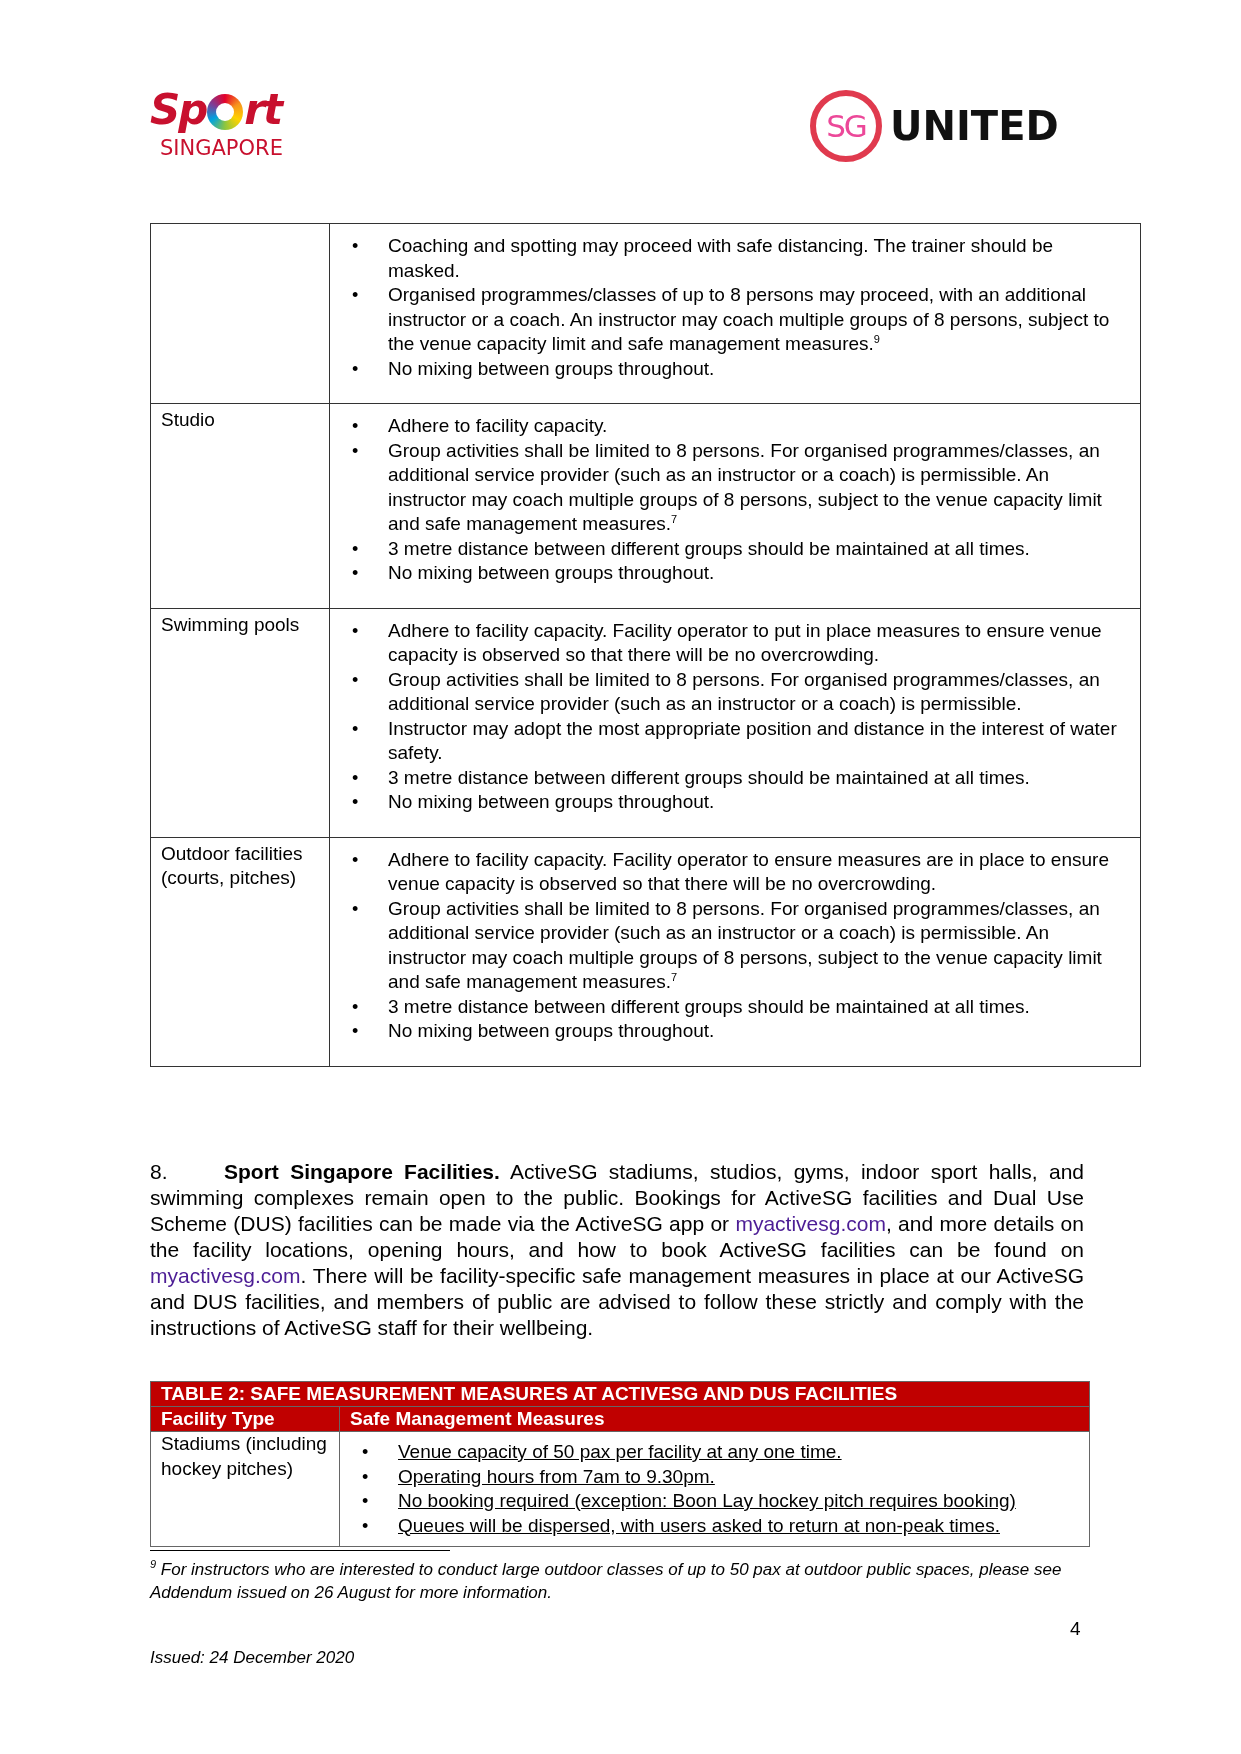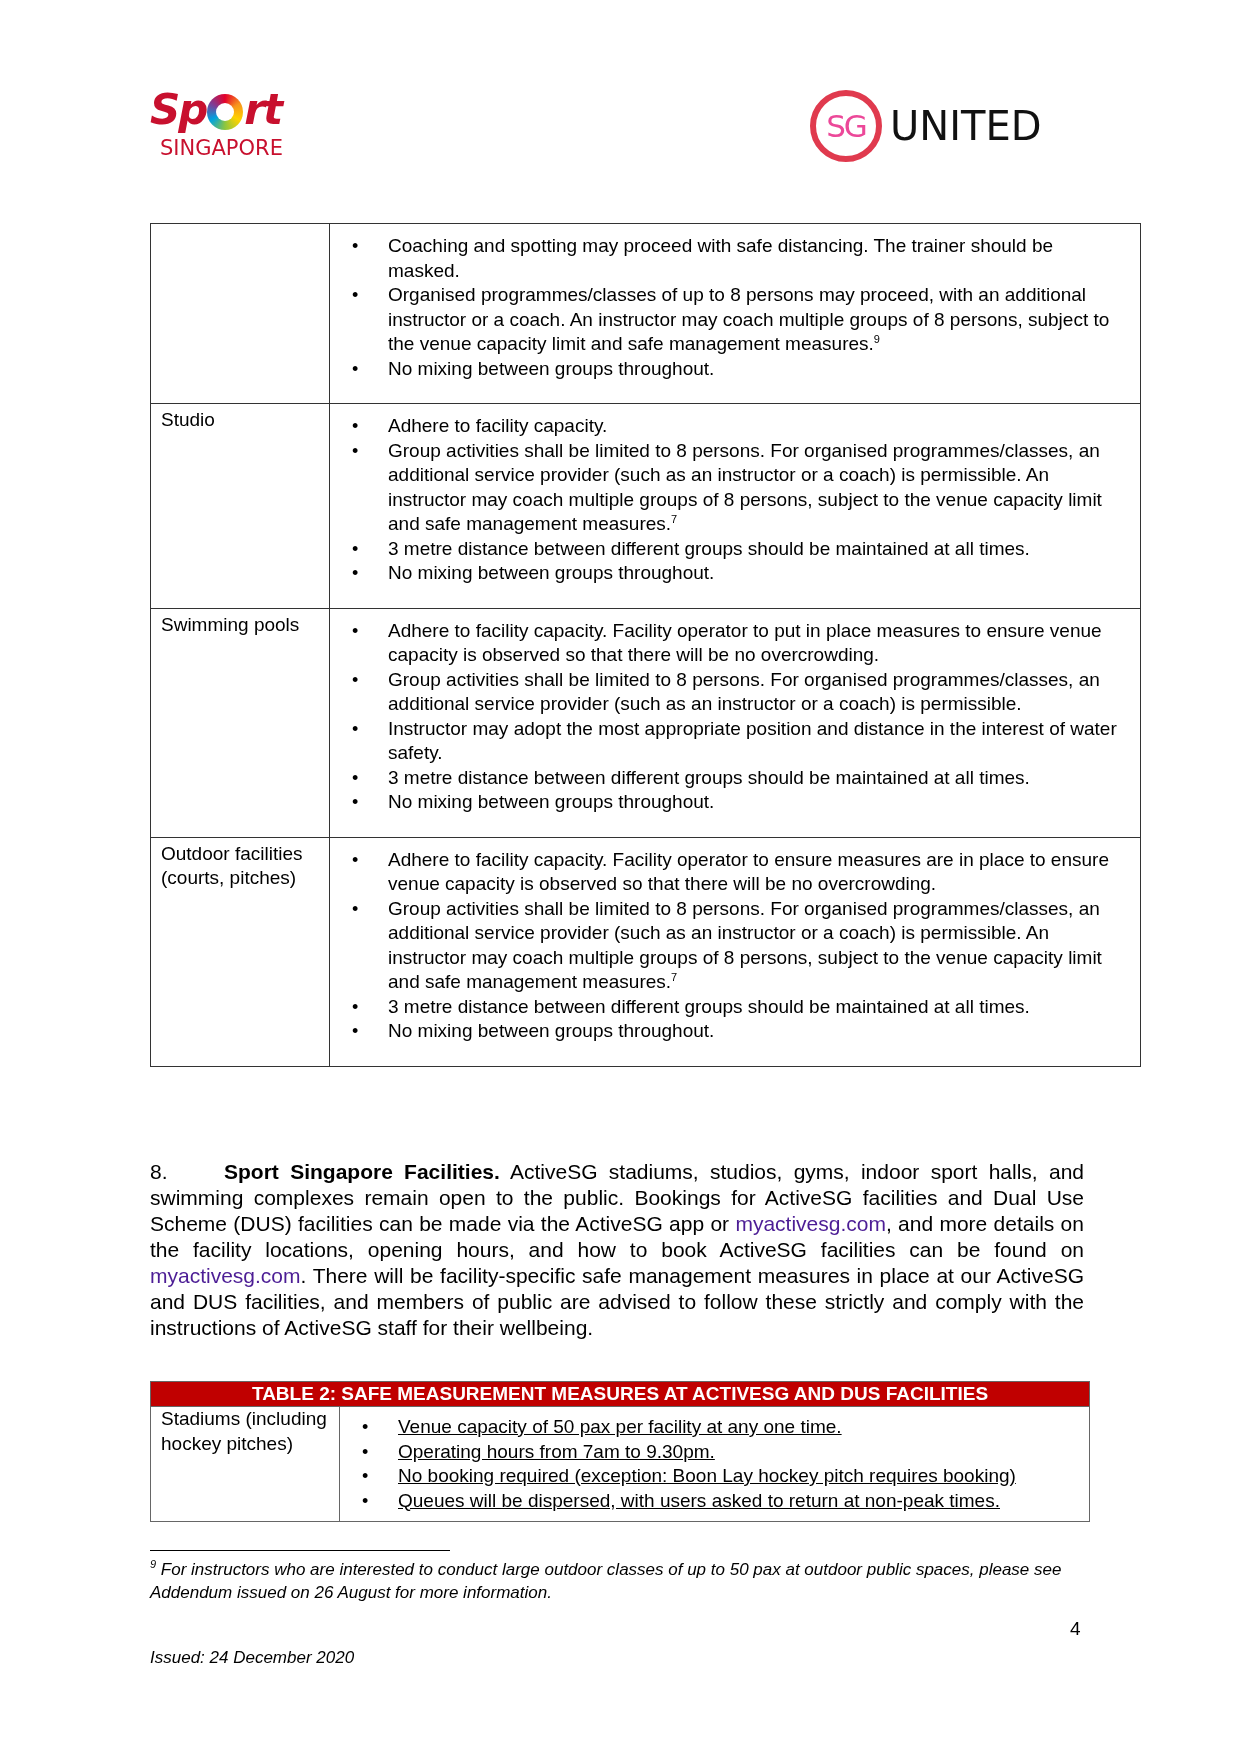--- a/index.html
+++ b/index.html
@@ -16,21 +16,21 @@
              position: relative; margin: 0 1px; top: 2px; }
   .sport-o::after { content: ""; position: absolute; left: 9px; top: 9px; width: 18px; height: 18px;
                     border-radius: 50%; background: #fff; }
   .sport-sub { font-family: "DejaVu Sans", sans-serif; font-size: 21px; color: #c8102e;
                letter-spacing: 0px; margin-left: 10px; margin-top: -4px; }
 
   .logo-sg { left: 810px; top: 88px; width: 280px; height: 76px; display: flex; align-items: center; }
   .sg-circle { width: 72px; height: 72px; border: 6px solid #e03a4e; border-radius: 50%; box-sizing: border-box;
                display: flex; align-items: center; justify-content: center;
                font-family: "DejaVu Sans", sans-serif; font-size: 31px; color: #ec4899; letter-spacing: -2px; }
-  .sg-text { font-family: "DejaVu Sans", sans-serif; font-weight: normal; font-size: 40px; color: #111;
+  .sg-text { font-family: "DejaVu Sans", sans-serif; font-weight: bold; font-size: 40px; color: #111;
              margin-left: 8px; letter-spacing: 0px; }
 
   
   table { border-collapse: collapse; }
   .t1 { left: 150px; top: 223px; width: 991px; }
   .t1 td { border: 1.5px solid #333; vertical-align: top; font-size: 19px; line-height: 24.5px; }
   .t1 td.c1 { width: 158px; padding: 4px 10px 16px 10px; }
   .t1 td.c2 { padding: 2px 10px 14px 0; }
   ul.bl { list-style: none; margin: 8px; padding: 0; }
   ul.bl li { position: relative; padding-left: 50px; }
@@ -38,21 +38,21 @@
   sup { font-size: 11px; line-height: 0; vertical-align: 7px; }
 
   
   .para { left: 150px; top: 1159px; width: 934px; font-size: 21px; line-height: 26px; text-align: justify; }
   .para .num { display: inline-block; width: 74px; }
   .para a { color: #4c1d95; }
 
   
   .t2 { left: 150px; top: 1381px; width: 940px; }
   .t2 td { border: 1.5px solid #666; font-size: 19px; line-height: 24.5px; vertical-align: top; }
-  .t2 .title { background: #c00000; color: #fff; font-weight: bold; padding: 0 10px; font-size: 19px; line-height: 24px; text-align: center; }
+  .t2 .title { background: #c00000; color: #fff; font-weight: bold; padding: 0 10px; font-size: 19px; line-height: 24px; }
   .t2 .hdr { background: #c00000; color: #fff; font-weight: bold; padding: 0 10px; line-height: 24px; }
   .t2 td.c1 { width: 168px; padding: 0 10px; }
   .t2 td.c2 { padding: 0 10px 0 0; text-decoration: underline; }
 
   .fn-rule { left: 150px; top: 1550px; width: 300px; border-top: 1.5px solid #000; }
   .footnote { left: 150px; top: 1558px; width: 940px; font-size: 17px; line-height: 23px; font-style: italic; }
   .page-num { left: 1070px; top: 1618px; font-size: 19px; }
   .issued { left: 150px; top: 1648px; font-size: 17px; font-style: italic; }
 </style>
 </head>
@@ -123,20 +123,24 @@
 
 <div class="abs para">
   <span class="num">8.</span><b>Sport Singapore Facilities.</b><span>  ActiveSG stadiums, studios, gyms, indoor sport halls, and swimming complexes remain open to the public.  Bookings for ActiveSG facilities and Dual Use Scheme (DUS) facilities can be made via the ActiveSG app or </span><a>myactivesg.com</a><span>, and more details on the facility locations, opening hours, and how to book ActiveSG facilities can be found on </span><a>myactivesg.com</a><span>. There will be facility-specific safe management measures in place at our ActiveSG and DUS facilities, and members of public are advised to follow these strictly and comply with the instructions of ActiveSG staff for their wellbeing.</span>
 </div>
 
 <table class="abs t2">
   <tbody>
     <tr>
       <td class="title" colspan="2">TABLE 2:  SAFE MEASUREMENT MEASURES AT ACTIVESG AND DUS FACILITIES</td>
     </tr>
+    <tr>
+      <td class="hdr c1">Facility Type</td>
+      <td class="hdr">Safe Management Measures</td>
+    </tr>
   </tbody>
   <tbody id="t2-body">
       <tr>
         <td class="c1">Stadiums (including hockey pitches)</td>
         <td class="c2">
           <ul class="bl">
             <li>Venue capacity of 50 pax per facility at any one time.</li>
             <li>Operating hours from 7am to 9.30pm.</li>
             <li>No booking required (exception: Boon Lay hockey pitch requires booking)</li>
             <li>Queues will be dispersed, with users asked to return at non-peak times.</li>

